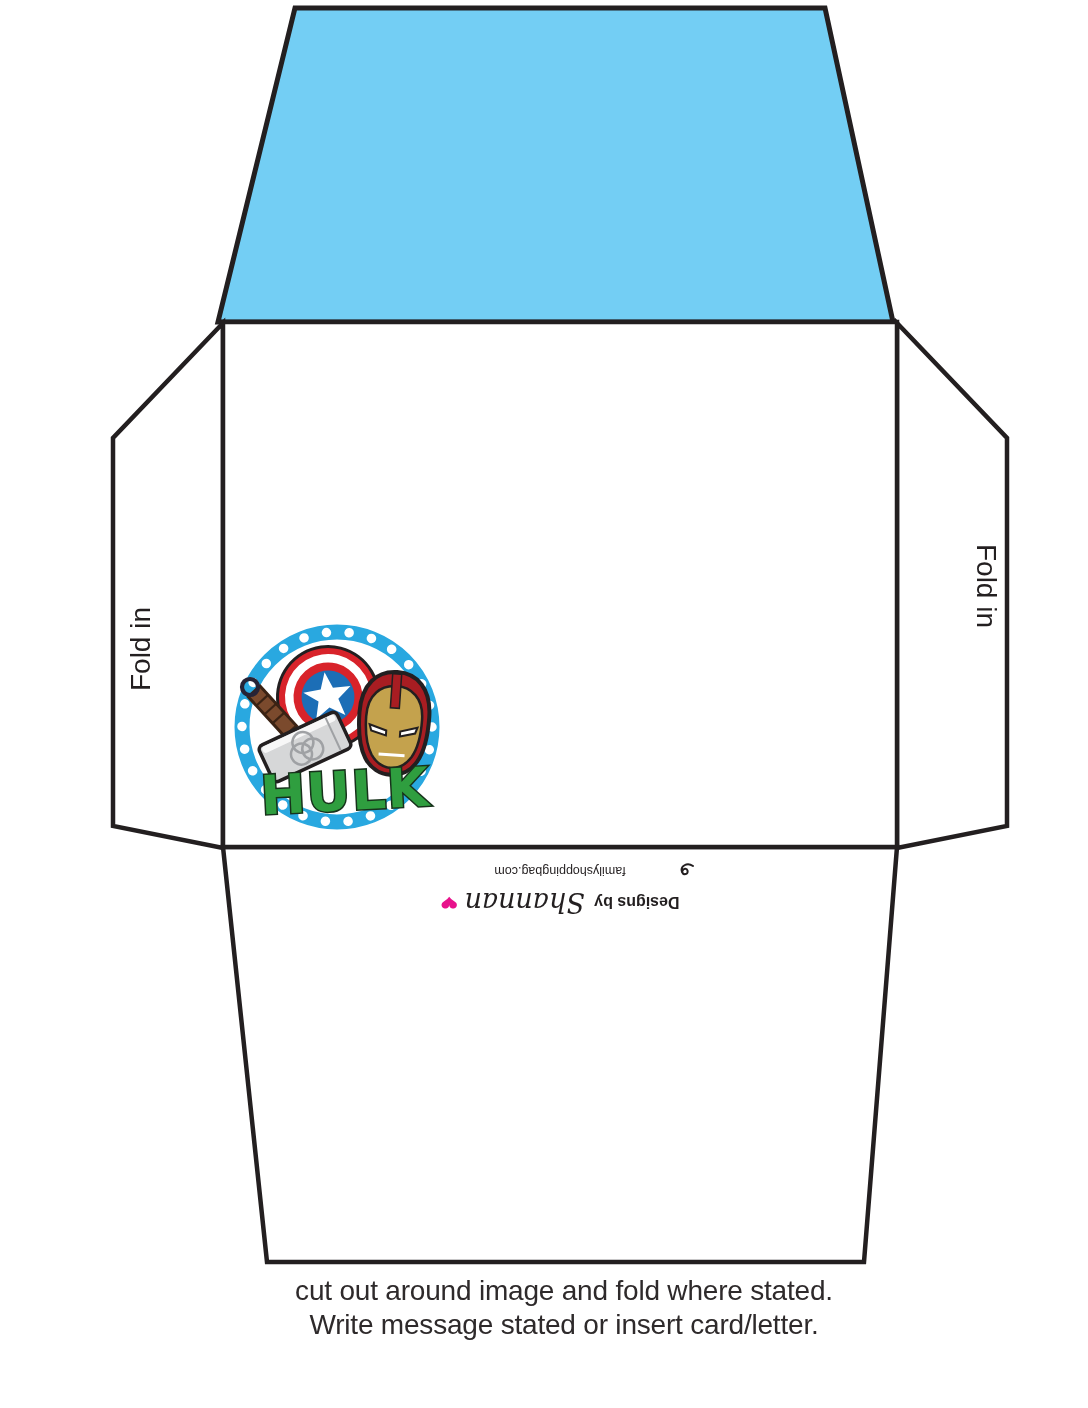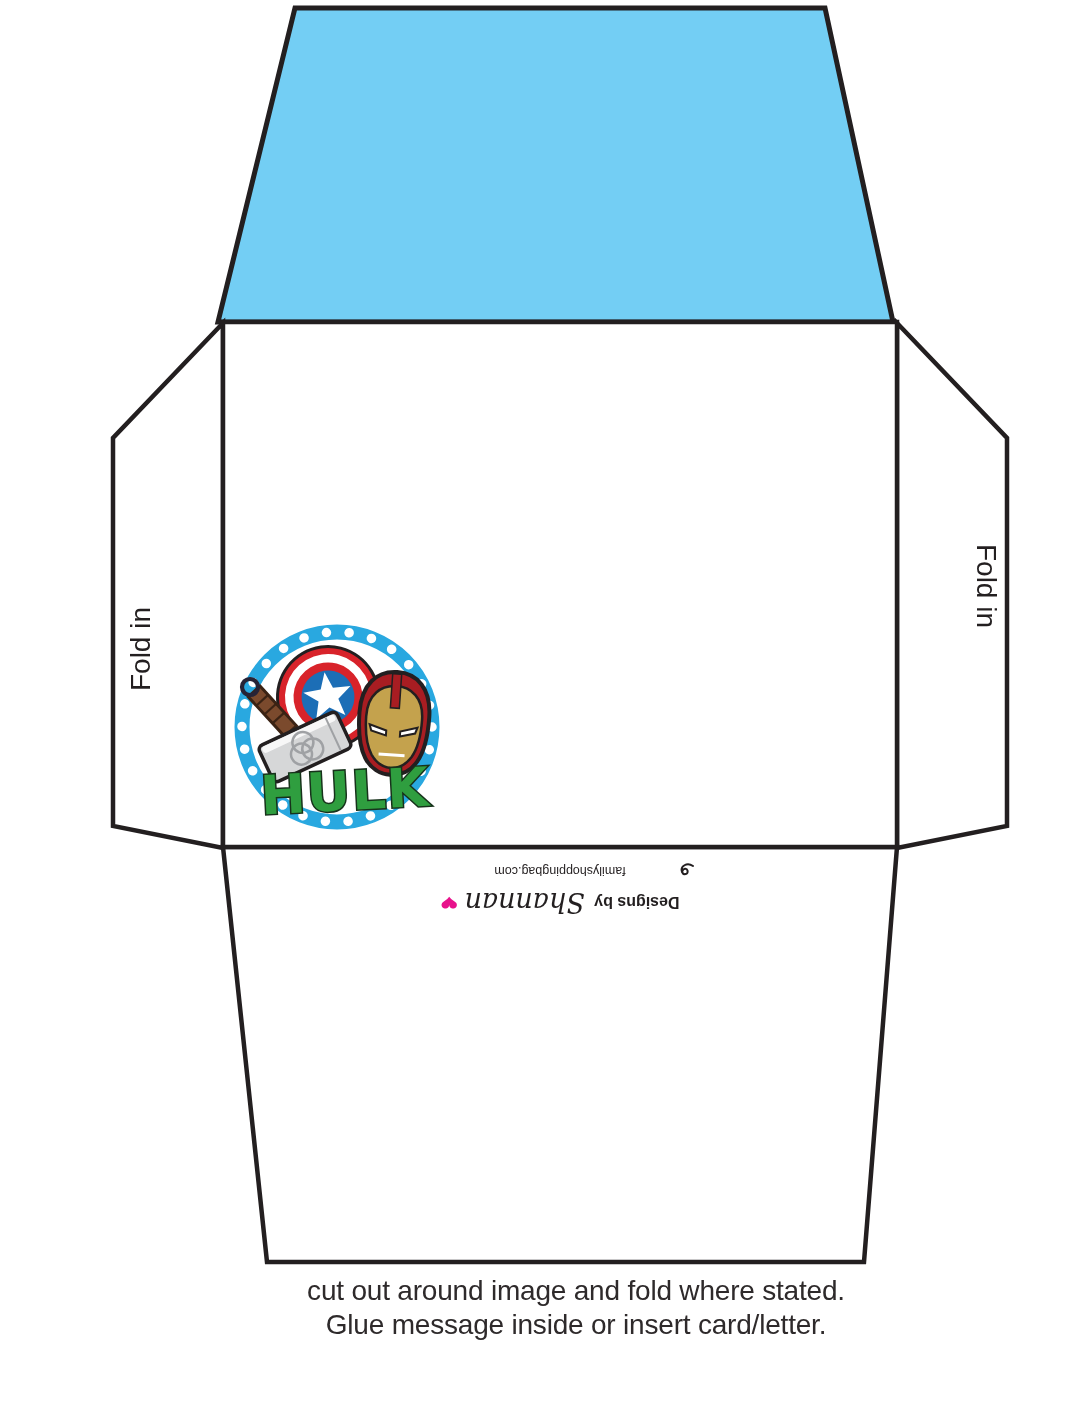--- a/index.html
+++ b/index.html
@@ -19,21 +19,21 @@
     left:430px;top:852px;width:260px;height:74px;
     transform:rotate(180deg);text-align:center;
   }
   .credit-line1{height:46px;line-height:46px;white-space:nowrap;}
   .credit-prefix{font-weight:700;font-size:16px;color:#231F20;letter-spacing:0;vertical-align:middle;}
   .credit-name{font-family:"DejaVu Serif",serif;font-style:italic;font-size:27px;color:#231F20;vertical-align:middle;margin-left:5px;}
   .heart{font-size:21px;color:#E8128C;vertical-align:middle;margin-left:2px;}
   .swirl{vertical-align:middle;margin-left:-4px;}
   .credit-line2{font-size:12.5px;color:#231F20;line-height:18px;}
   .instructions{
-    left:176px;top:1274px;width:800px;text-align:center;
+    left:164px;top:1274px;width:800px;text-align:center;
     font-size:28px;line-height:34px;color:#2E2A2B;letter-spacing:-0.2px;
   }
 </style>
 </head>
 <body>
 
 <div class="canvas">
 
   <svg class="abs" style="left:0;top:0" width="1088" height="1408" viewBox="0 0 1088 1408">
 
@@ -102,16 +102,16 @@
       <span class="heart">❤</span>
       <svg class="swirl" width="18" height="18" viewBox="0 0 18 18">
         <path d="M1,13 C7,17 14,13 12,7 C10.5,3.5 5.5,4.5 6.5,8.5 C7.3,11.3 11,10.6 11.6,7.8" fill="none" stroke="#231F20" stroke-width="2" stroke-linecap="round"></path>
       </svg>
     </div>
     <div class="credit-line2">familyshoppingbag.com</div>
   </div>
 
   <div class="abs instructions">
     <div>cut out around image and fold where stated.</div>
-    <div>Glue message inside or insert card/letter.</div>
+    <div>Write message stated or insert card/letter.</div>
   </div>
 
 </div>
 
 </body></html>

